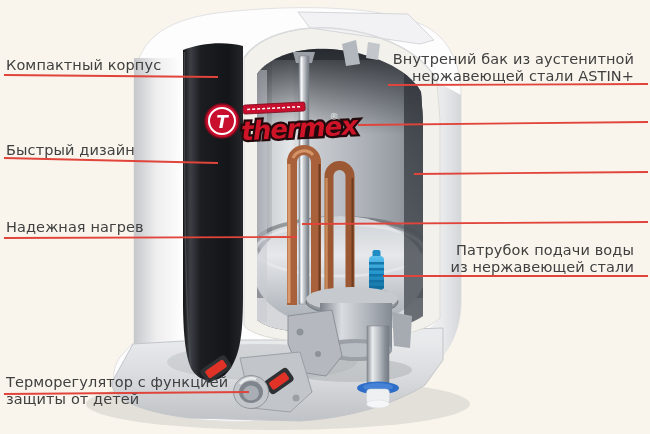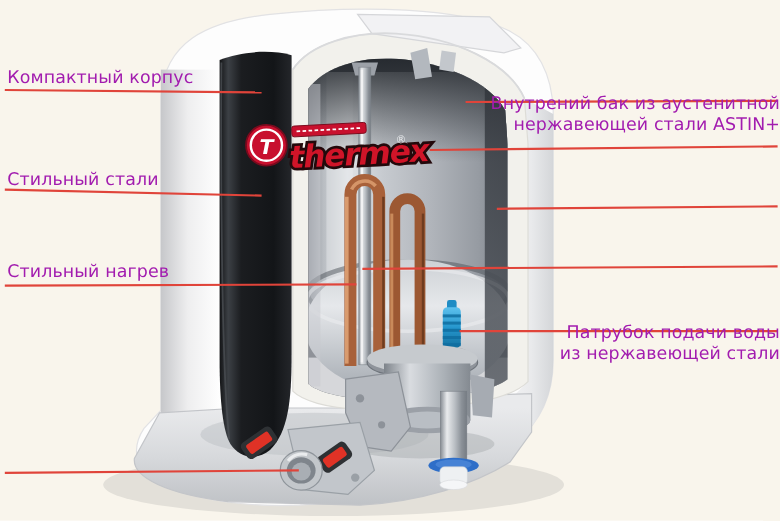--- a/index.html
+++ b/index.html
@@ -3,25 +3,25 @@
 <meta charset="utf-8">
 <style>
   html,body{margin:0;padding:0;}
   .stage{
     position:relative;width:650px;height:434px;overflow:hidden;
     background:#f9f5ec;
     font-family:"DejaVu Sans","Liberation Sans",sans-serif;
   }
   .stage svg{position:absolute;left:0;top:0;}
   .label{
-    position:absolute;color:#a21caf;font-size:14.5px;line-height:17px;
+    position:absolute;color:#404040;font-size:14.5px;line-height:17px;
     white-space:pre-line;letter-spacing:.1px;z-index:5;
   }
   .label.left{left:6px;text-align:left;}
-  .label.right{right:0;text-align:right;margin-top:28px;}
+  .label.right{right:16px;text-align:right;}
   .leader{stroke:#e0443a;stroke-width:1.8;fill:none;}
 </style>
 </head>
 <body>
 
 <div class="stage">
 
   <svg width="650" height="434" viewBox="0 0 650 434">
     <defs>
       <linearGradient id="gBlack" x1="183" y1="0" x2="243" y2="0" gradientUnits="userSpaceOnUse">
@@ -214,21 +214,23 @@
       <line class="leader" x1="4" y1="394" x2="249" y2="392"></line>
       <line class="leader" x1="648" y1="84" x2="388" y2="85"></line>
       <line class="leader" x1="648" y1="122" x2="358" y2="125"></line>
       <line class="leader" x1="648" y1="172" x2="414" y2="174"></line>
       <line class="leader" x1="648" y1="222" x2="302" y2="224"></line>
       <line class="leader" x1="648" y1="276" x2="383" y2="276"></line>
     </g>
   </svg>
 
   <div class="label left" style="top:57px;">Компактный корпус</div>
-  <div class="label left" style="top:142px;">Стильный стали</div>
-  <div class="label left" style="top:219px;">Стильный нагрев</div>
+  <div class="label left" style="top:142px;">Быстрый дизайн</div>
+  <div class="label left" style="top:219px;">Надежная нагрев</div>
+  <div class="label left" style="top:374px;">Терморегулятор с функцией
+защиты от детей</div>
 
   <div class="label right" style="top:51px;">Внутрений бак из аустенитной
 нержавеющей стали ASTIN+</div>
   <div class="label right" style="top:242px;padding-left:24px;">Патрубок подачи воды
 из нержавеющей стали</div>
 
 </div>
 
 </body></html>

